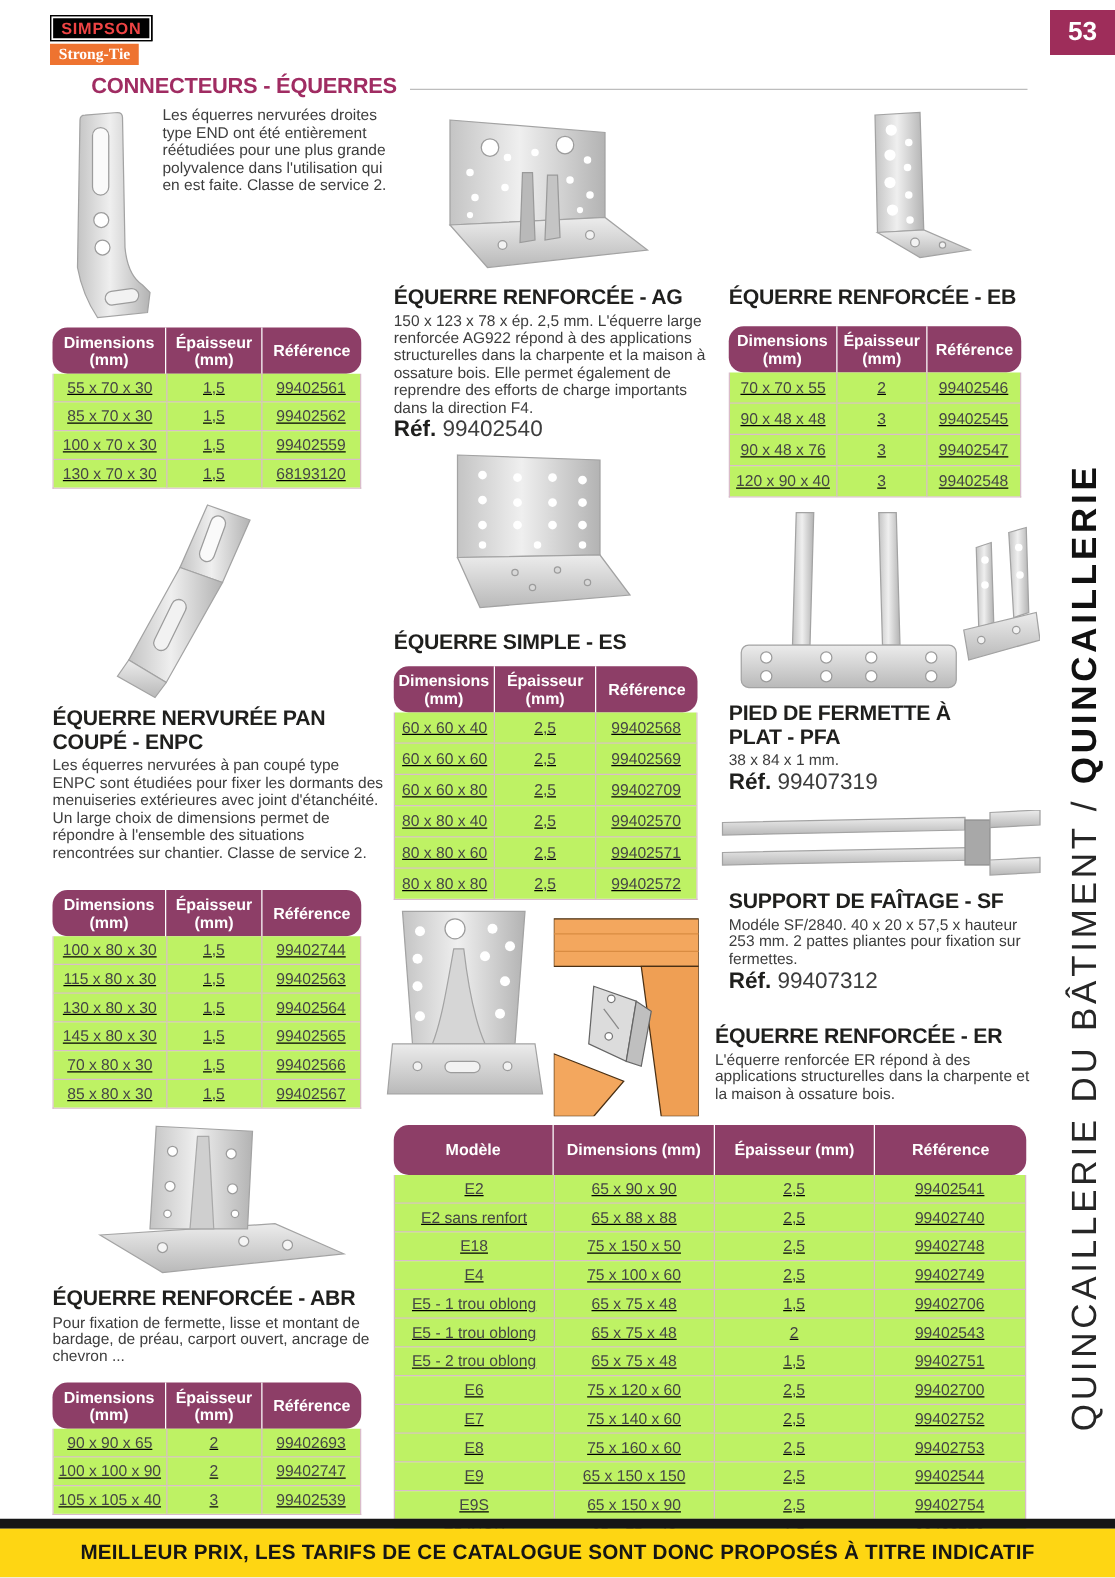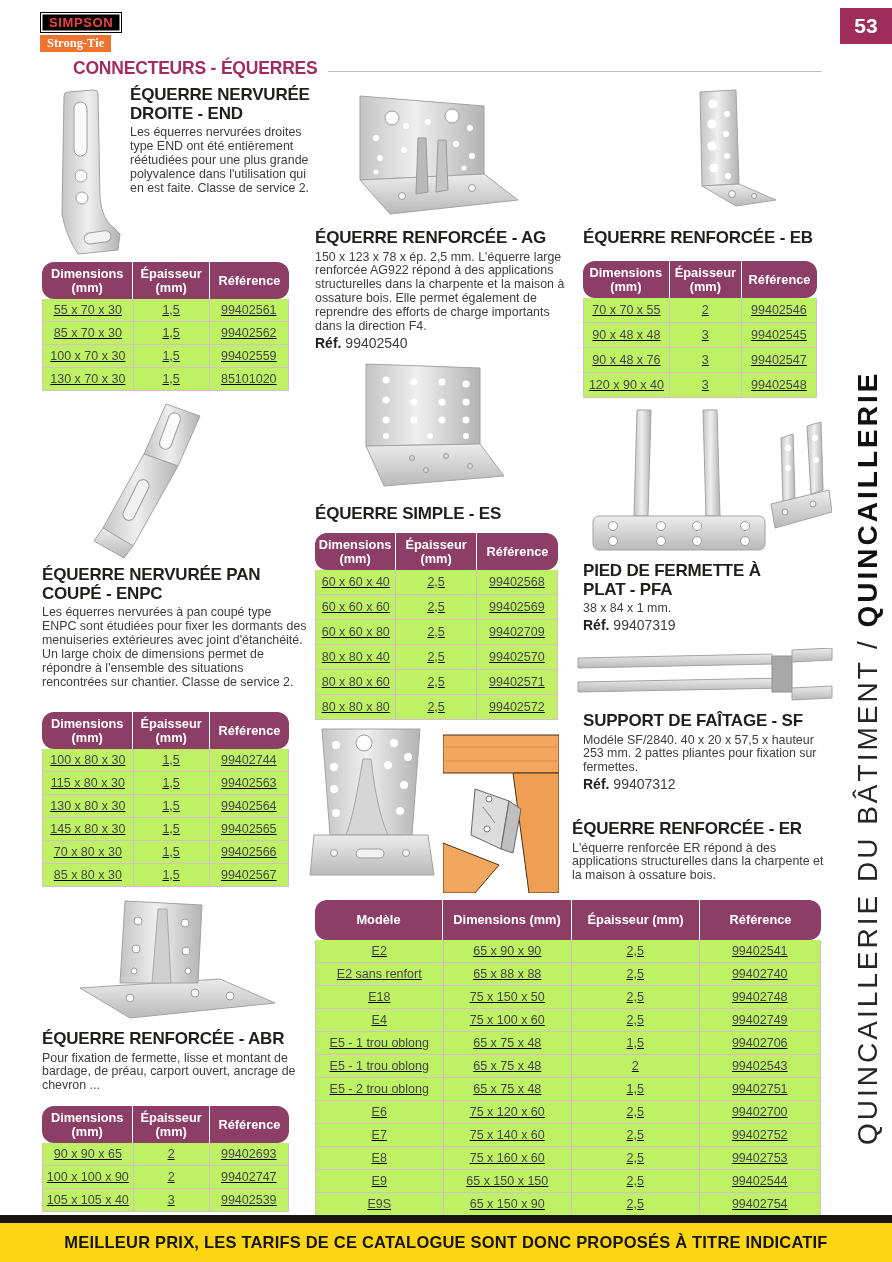--- a/index.html
+++ b/index.html
@@ -18,21 +18,21 @@
   .sidebar-vert .sv-bold { font-weight:bold; color:#111; }
 
   
   .section-title-row { left:42px; top:58px; width:780px; display:flex; align-items:center; }
   .section-title { font-size:17.5px; font-weight:bold; color:#a02c62; letter-spacing:-.2px; white-space:nowrap;margin-left:31px; }
   .title-rule { flex:1; height:1px; background:#bdbdbd; margin-left:10px; margin-top:6px; }
 
   
   .h-product { font-size:17px; font-weight:bold; color:#1f1f1d; letter-spacing:-.2px; line-height:18.5px; margin-bottom:3px; }
   .p-desc { font-size:12.4px; line-height:13.9px; color:#3d3d3d; }
-  .ref-line { font-size:14px; line-height:15px; color:#3d3d3d; margin-top:2px; }
+  .ref-line { font-size:18px; line-height:15px; color:#3d3d3d; margin-top:2px; }
   .ref-line .ref-b { font-weight:bold; color:#1f1f1d; }
 
   
   .ptable { position:absolute; font-size:12.5px; }
   .thead { display:flex; background:#8d3e67; color:#fff; font-weight:bold; font-size:12.8px; line-height:13.5px; text-align:center;border-radius:12px; }
   .th { display:flex; align-items:center; justify-content:center; padding:2px 2px; border-right:1px solid #fff; }
   .th:last-child { border-right:none; }
   .tbody { border:1px solid #d9bcca; border-top:none; }
   .trow { display:flex; border-bottom:1px solid #d9bcca; background:#bef264;text-decoration:underline; }
   .trow:last-child { border-bottom:none; }
@@ -85,21 +85,20 @@
   <div class="abs" style="left:44px;top:86px;width:82px;height:172px">
     <svg viewBox="0 0 80 172" width="80" height="172">
       <path d="M20 10 Q20 6 24 6 L50 4 Q54 4 54 8 L56 112 Q58 134 70 142 L76 148 L74 164 L34 168 Q22 150 18 128 Z" fill="url(#met-v)" stroke="#a3a3a3"></path>
       <rect x="30" y="16" width="13" height="54" rx="6.5" fill="#fafafa" stroke="#9c9c9c"></rect>
       <circle cx="37" cy="90" r="6" fill="#fff" stroke="#9c9c9c"></circle>
       <circle cx="38" cy="112" r="6" fill="#fff" stroke="#9c9c9c"></circle>
       <rect x="40" y="146" width="27" height="11" rx="5.5" transform="rotate(-8 53 151)" fill="#f2f2f2" stroke="#9c9c9c"></rect>
     </svg>
   </div>
   <div class="abs" style="left:130px;top:86px;width:180px">
-    <div class="h-product">ÉQUERRE NERVURÉE DROITE - END</div>
     <div class="p-desc">Les équerres nervurées droites type END ont été entièrement réétudiées pour une plus grande polyvalence dans l'utilisation qui en est faite. Classe de service 2.</div>
   </div>
   <div class="ptable cols-c hh36 rh22" style="left:42px;top:262px;width:247px">
     <div class="thead">
       <div class="th c1">Dimensions (mm)</div>
       <div class="th c2">Épaisseur (mm)</div>
       <div class="th c3">Référence</div>
     </div>
     <div class="tbody">
 
@@ -117,21 +116,21 @@
 
         <div class="trow">
           <div class="td c1">100 x 70 x 30</div>
           <div class="td c2">1,5</div>
           <div class="td c3">99402559</div>
         </div>
 
         <div class="trow">
           <div class="td c1">130 x 70 x 30</div>
           <div class="td c2">1,5</div>
-          <div class="td c3">85101020</div>
+          <div class="td c3">68193120</div>
         </div>
       </div>
   </div>
 
   <div class="abs" style="left:78px;top:396px;width:162px;height:168px">
     <svg viewBox="0 0 160 165" width="160" height="165">
       <polygon points="88,8 122,20 100,70 66,58" fill="url(#met-v)" stroke="#a3a3a3"></polygon>
       <rect x="86" y="16" width="12" height="38" rx="6" transform="rotate(20 92 35)" fill="#fafafa" stroke="#9c9c9c"></rect>
       <polygon points="66,58 100,70 55,150 25,132" fill="url(#met-v)" stroke="#a3a3a3"></polygon>
       <rect x="52" y="82" width="12" height="44" rx="6" transform="rotate(26 58 104)" fill="#f2f2f2" stroke="#9c9c9c"></rect>

